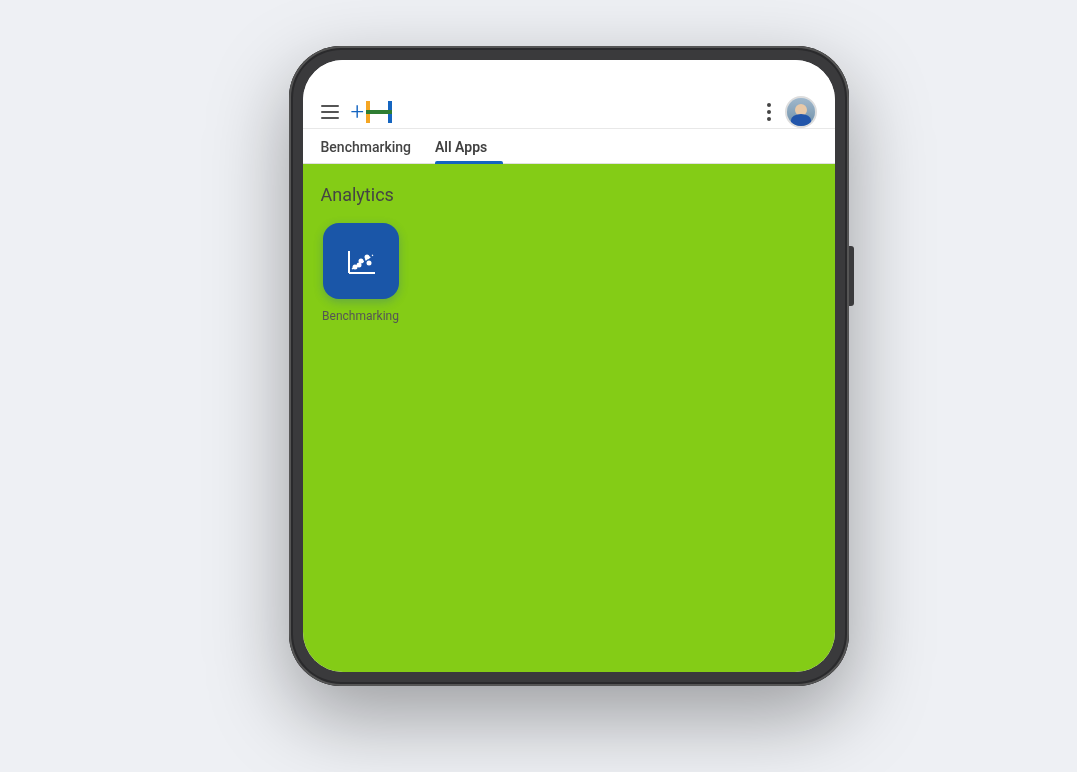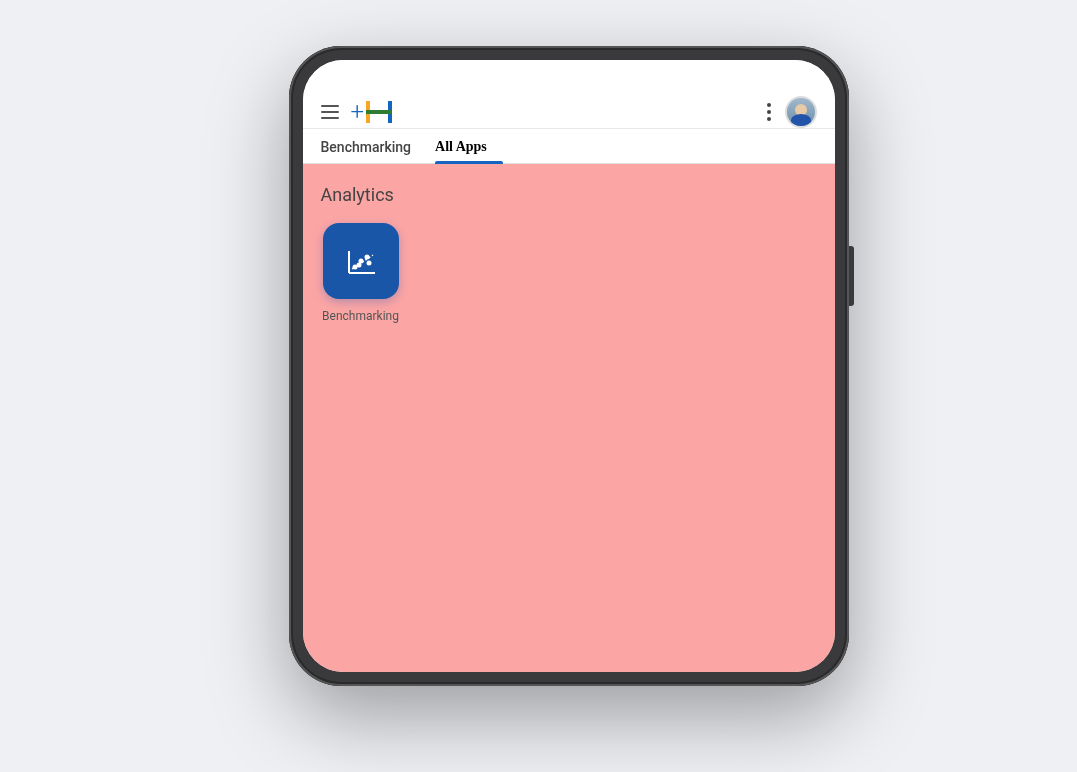--- a/index.html
+++ b/index.html
@@ -179,39 +179,38 @@
       font-size: 14px;
       font-weight: 500;
       cursor: pointer;
       position: relative;
       margin-right: 8px;
     }
     .tab.inactive {
       color: #444;
     }
     .tab.active {
-      color: #000000;
+      color: #404040;
       font-weight: 600;
-      font-family: Liberation Serif, serif;
     }
     .tab.active::after {
       content: '';
       position: absolute;
       bottom: -1px;
       left: 0;
       right: 0;
       height: 3px;
       background: #1565c0;
       border-radius: 2px 2px 0 0;
     }
 
     
     .content {
       flex: 1;
-      background: #fca5a5;
+      background: #84cc16;
       padding: 20px 18px;
       overflow-y: auto;
     }
 
     .section-title {
       font-size: 18px;
       font-weight: 400;
       color: #444;
       margin-bottom: 18px;
     }

